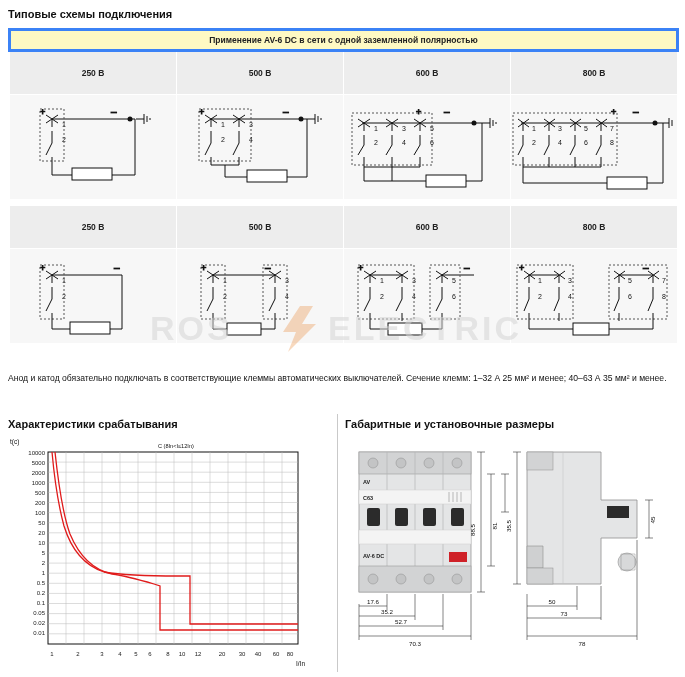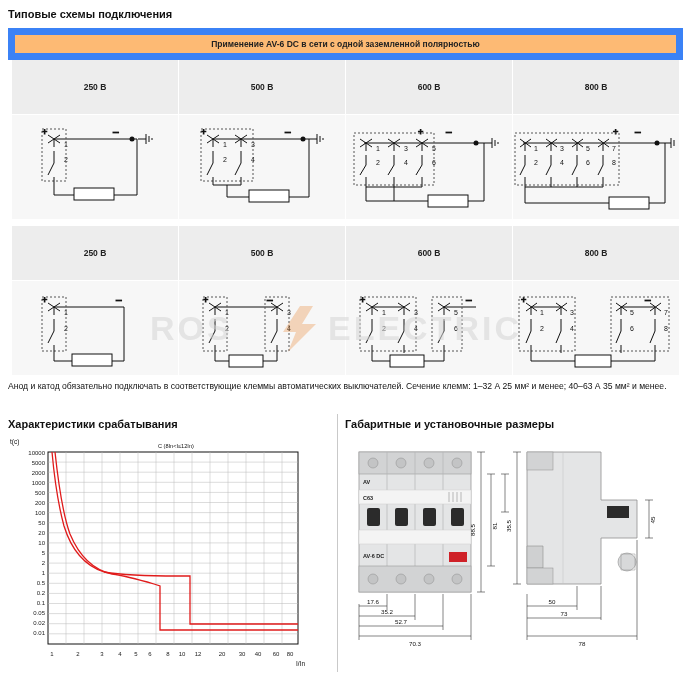--- a/index.html
+++ b/index.html
@@ -23,35 +23,35 @@
   #main-title { left:8px; top:8px; }
 
   
   .sch-table {
     position:absolute;
     left:8px; top:28px;
     width:668px;
     border-collapse:collapse;
   }
   .band {
-    background:#fdba74;
+    background:#fef9c3;
     text-align:center;
     font-size:8.5px;
     font-weight:bold;
     color:#222;
     padding:4px 0;
-    border:7px solid #3b82f6;
+    border:3px solid #3b82f6;
   }
   .volt-cell {
     background:#ededed;
     text-align:center;
     font-size:8.5px;
     font-weight:bold;
     color:#222;
-    padding:22px 0;
+    padding:16px 0;
     border:1px solid #ffffff;
     width:25%;
   }
   .diag-cell {
     background:#f7f7f7;
     border:1px solid #ffffff;
     height:104px;
     padding:0;
     vertical-align:top;
     position:relative;
@@ -73,21 +73,21 @@
     font-family:"Liberation Sans", sans-serif;
     font-size:34px;
     font-weight:bold;
     letter-spacing:3px;
     fill:#d5d5d5;
   }
 
   
   #note {
     position:absolute;
-    left:8px; top:380px;
+    left:8px; top:372px;
     width:668px;
     font-size:8.6px;
     line-height:12px;
     color:#111;
   }
 
   
   #chart-title { left:8px; top:418px; }
   #dims-title { left:345px; top:418px; }
 

